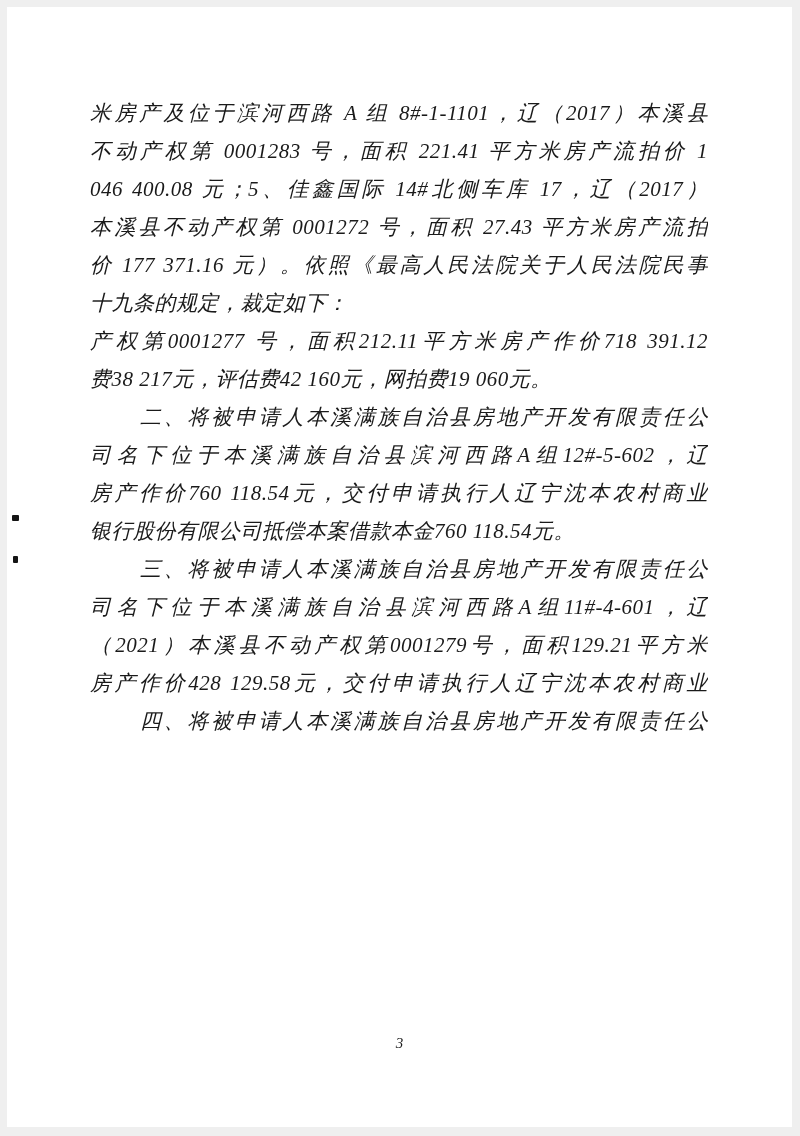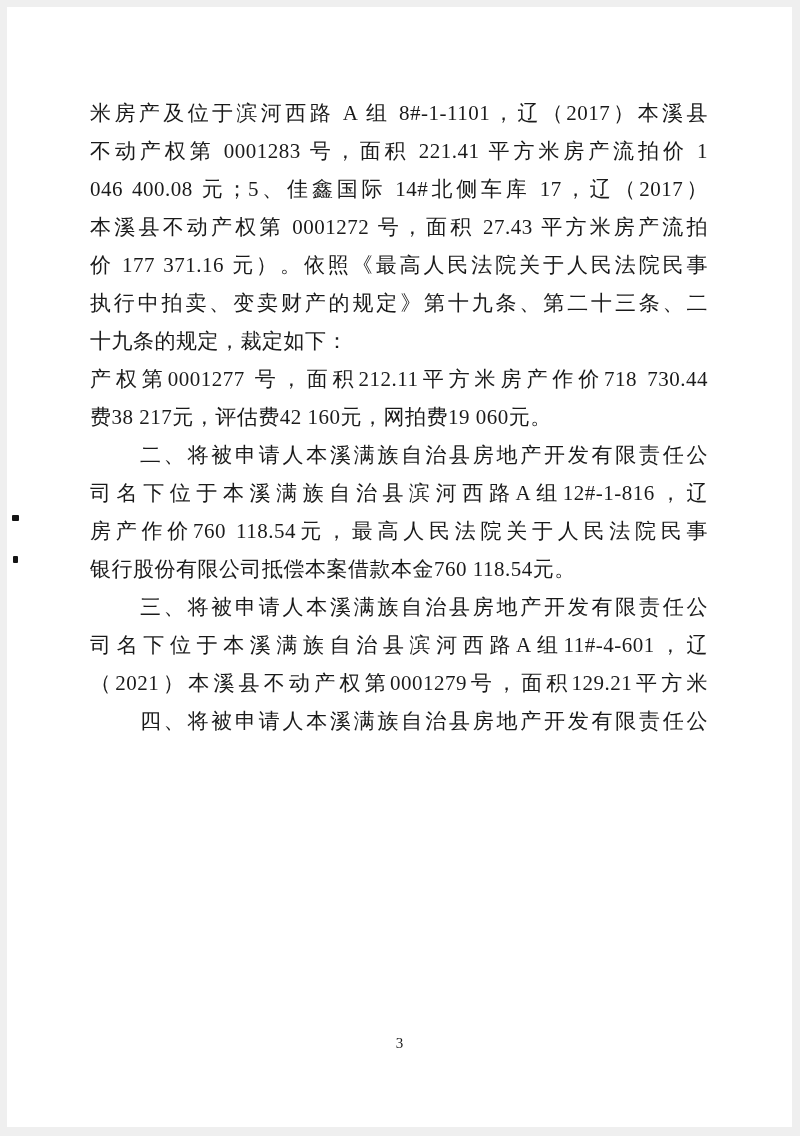--- a/index.html
+++ b/index.html
@@ -15,20 +15,21 @@
     font-family: "Liberation Serif", "DejaVu Serif", serif;
     overflow: hidden;
   }
   .paper {
     position: absolute;
     left: 7px;
     top: 7px;
     width: 785px;
     height: 1120px;
     background: #ffffff;
+    font-style: italic;
   }
   .doc-text {
     position: absolute;
     left: 83px;
     top: 87px;
     width: 618px;
     color: #1a1a1a;
     font-size: 21px;
   }
   .line {
@@ -83,29 +84,29 @@
 
   <div class="ink-dot ink-dot-1"></div>
   <div class="ink-dot ink-dot-2"></div>
 
   <div class="doc-text">
     <div class="line fill">米房产及位于滨河西路 A 组 8#-1-1101，辽（2017）本溪县</div>
     <div class="line fill">不动产权第 0001283 号，面积 221.41 平方米房产流拍价 1</div>
     <div class="line fill">046 400.08 元；5、佳鑫国际 14#北侧车库 17，辽（2017）</div>
     <div class="line fill">本溪县不动产权第 0001272 号，面积 27.43 平方米房产流拍</div>
     <div class="line fill">价 177 371.16 元）。依照《最高人民法院关于人民法院民事</div>
-    <div class="line fill">执行中拍卖、变卖财产的规定》第十九条、第二十三条、二</div>
     <div class="line plain">十九条的规定，裁定如下：</div>
-    <div class="line fill">产权第0001277 号，面积212.11平方米房产作价718 730.44</div>
+    <div class="line fill">产权第0001277 号，面积212.11平方米房产作价718 391.12</div>
     <div class="line plain">费38 217元，评估费42 160元，网拍费19 060元。</div>
     <div class="line fill indent">二、将被申请人本溪满族自治县房地产开发有限责任公</div>
-    <div class="line fill">司名下位于本溪满族自治县滨河西路A组12#-1-816，辽</div>
-    <div class="line fill">房产作价760 118.54元，最高人民法院关于人民法院民事</div>
+    <div class="line fill">司名下位于本溪满族自治县滨河西路A组12#-5-602，辽</div>
+    <div class="line fill">房产作价760 118.54元，交付申请执行人辽宁沈本农村商业</div>
     <div class="line plain">银行股份有限公司抵偿本案借款本金760 118.54元。</div>
     <div class="line fill indent">三、将被申请人本溪满族自治县房地产开发有限责任公</div>
     <div class="line fill">司名下位于本溪满族自治县滨河西路A组11#-4-601，辽</div>
     <div class="line fill">（2021）本溪县不动产权第0001279号，面积129.21平方米</div>
+    <div class="line fill">房产作价428 129.58元，交付申请执行人辽宁沈本农村商业</div>
     <div class="line fill indent">四、将被申请人本溪满族自治县房地产开发有限责任公</div>
   </div>
 
   <div class="page-number">3</div>
 
 </div>
 
 </body></html>

